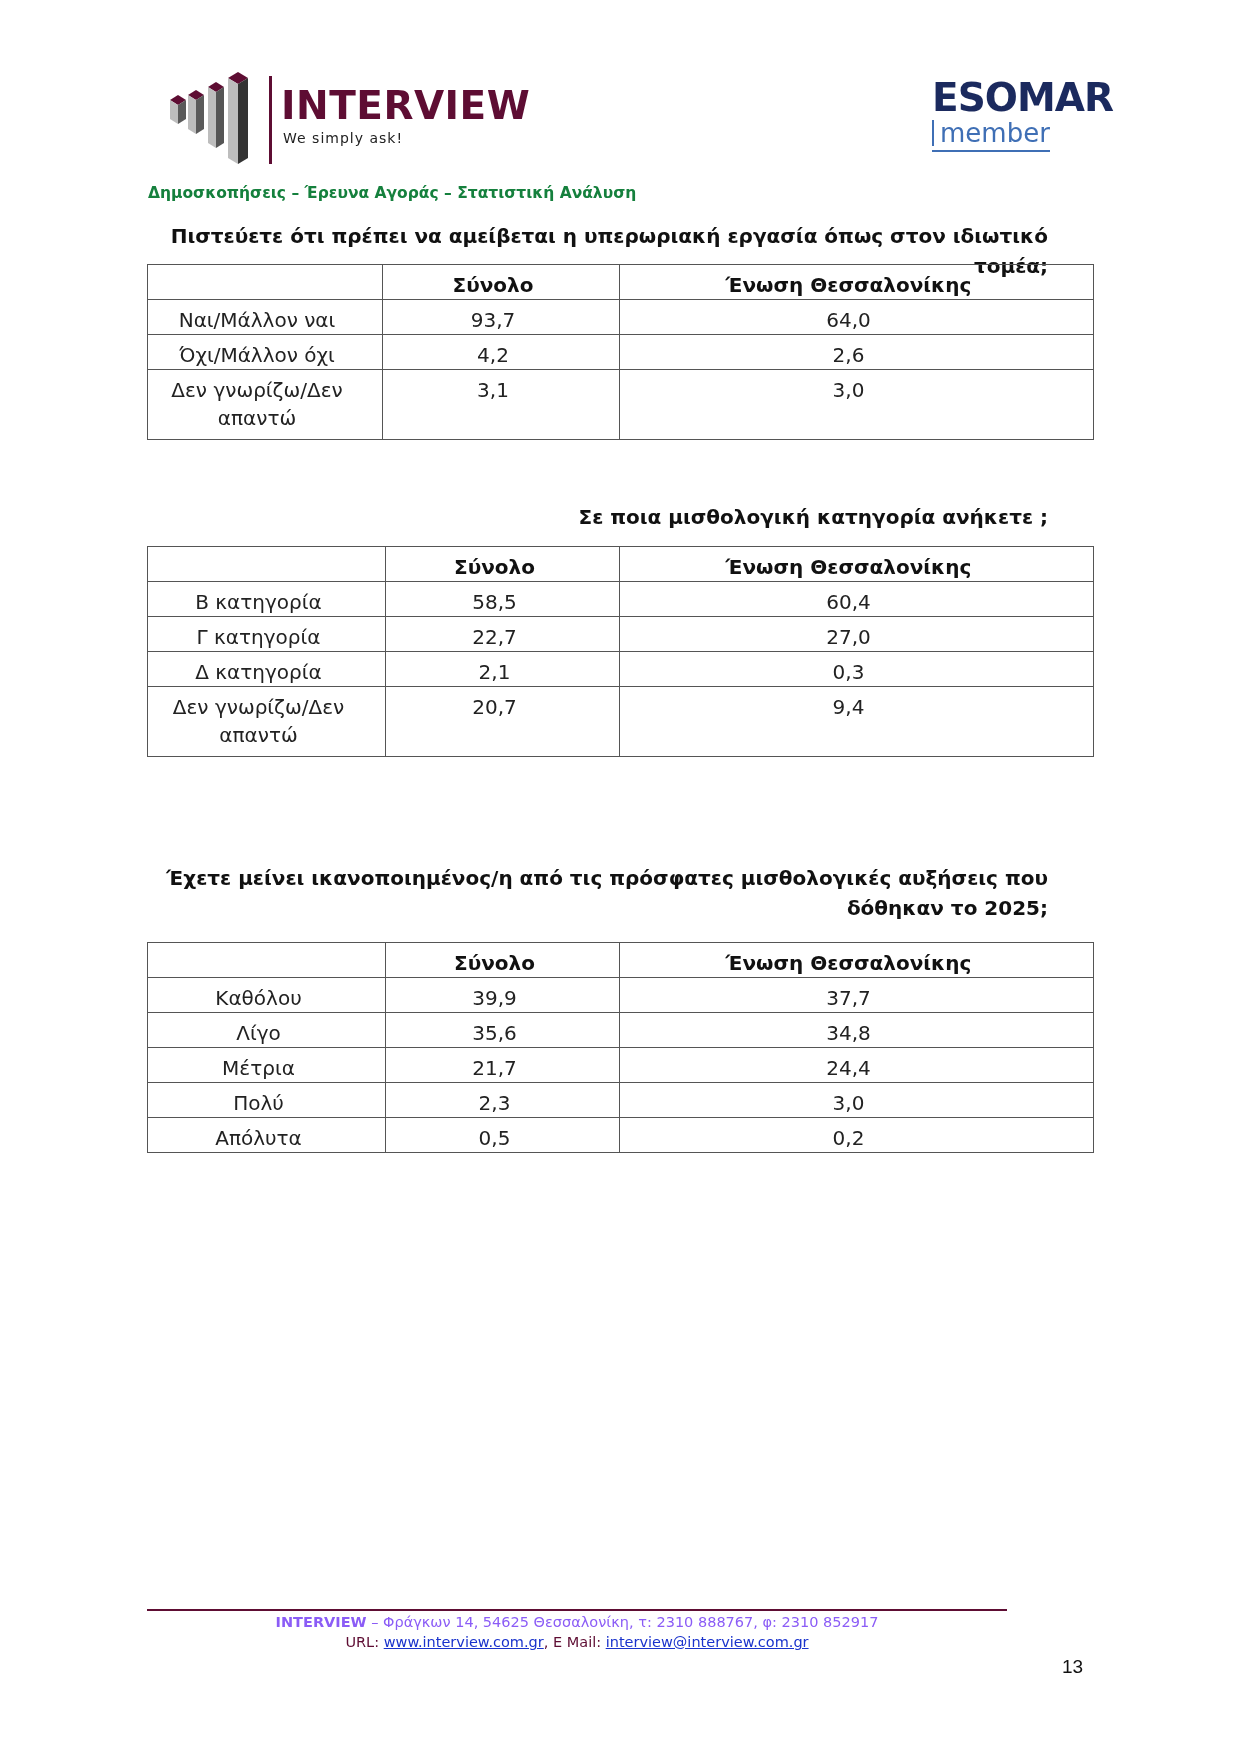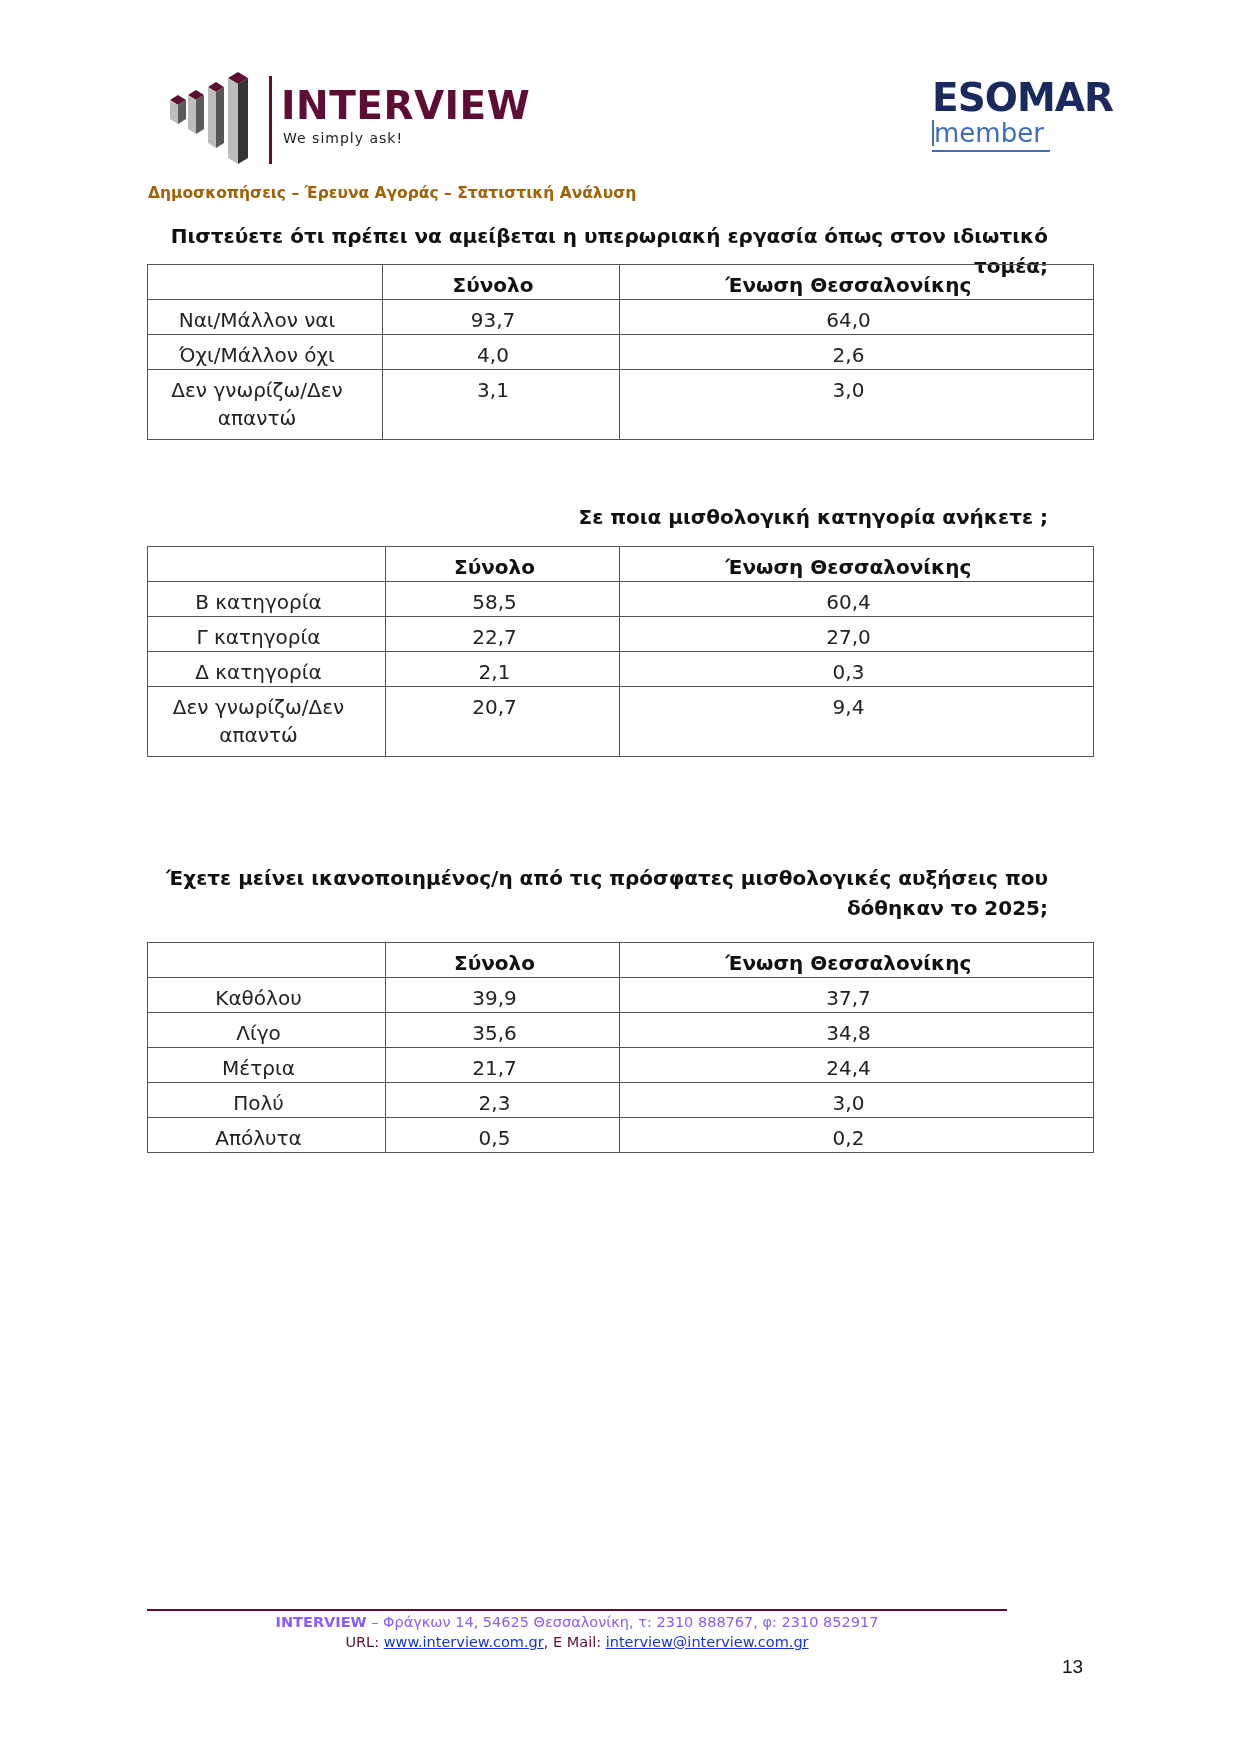--- a/index.html
+++ b/index.html
@@ -25,29 +25,29 @@
 
     .logo-esomar { left: 932px; top: 78px; width: 185px; height: 80px; }
     .esomar-word {
       position: absolute; left: 0; top: 0;
       font-family: "DejaVu Sans", sans-serif; font-weight: bold; font-size: 39px;
       color: #1b2a5e; letter-spacing: -1px; line-height: 1;
     }
     .esomar-member {
       position: absolute; left: 0; top: 42px;
       font-family: "DejaVu Sans", sans-serif; font-size: 26px; color: #3f6fb5;
-      border-left: 2px solid #3f6fb5; line-height: 1;
+      padding-left: 6px; border-left: 2px solid #3f6fb5; line-height: 1;
     }
     .esomar-underline {
       position: absolute; left: 0; top: 72px; width: 118px; height: 2px; background: #3f6fb5;
     }
 
     .tagline-services {
       left: 148px; top: 184px;
-      font-family: "DejaVu Sans", sans-serif; font-weight: bold; font-size: 15.5px; color: #a16207;
+      font-family: "DejaVu Sans", sans-serif; font-weight: bold; font-size: 15.5px; color: #15803d;
     }
 
     .question {
       left: 148px; font-family: "DejaVu Sans", sans-serif; font-weight: bold;
       font-size: 20px; color: #111; line-height: 30px; width: 900px; text-align: right;
     }
     .q1 { top: 221px; }
     .q2 { top: 502px; }
     .q3 { top: 863px; }
 
@@ -131,21 +131,21 @@
     <th>Σύνολο</th>
     <th>Ένωση Θεσσαλονίκης</th>
   </tr>
   <tr>
     <td>Ναι/Μάλλον ναι</td>
     <td>93,7</td>
     <td>64,0</td>
   </tr>
   <tr>
     <td>Όχι/Μάλλον όχι</td>
-    <td>4,0</td>
+    <td>4,2</td>
     <td>2,6</td>
   </tr>
   <tr class="tall">
     <td>Δεν γνωρίζω/Δεν απαντώ</td>
     <td>3,1</td>
     <td>3,0</td>
   </tr>
 </tbody>
   </table>
 

